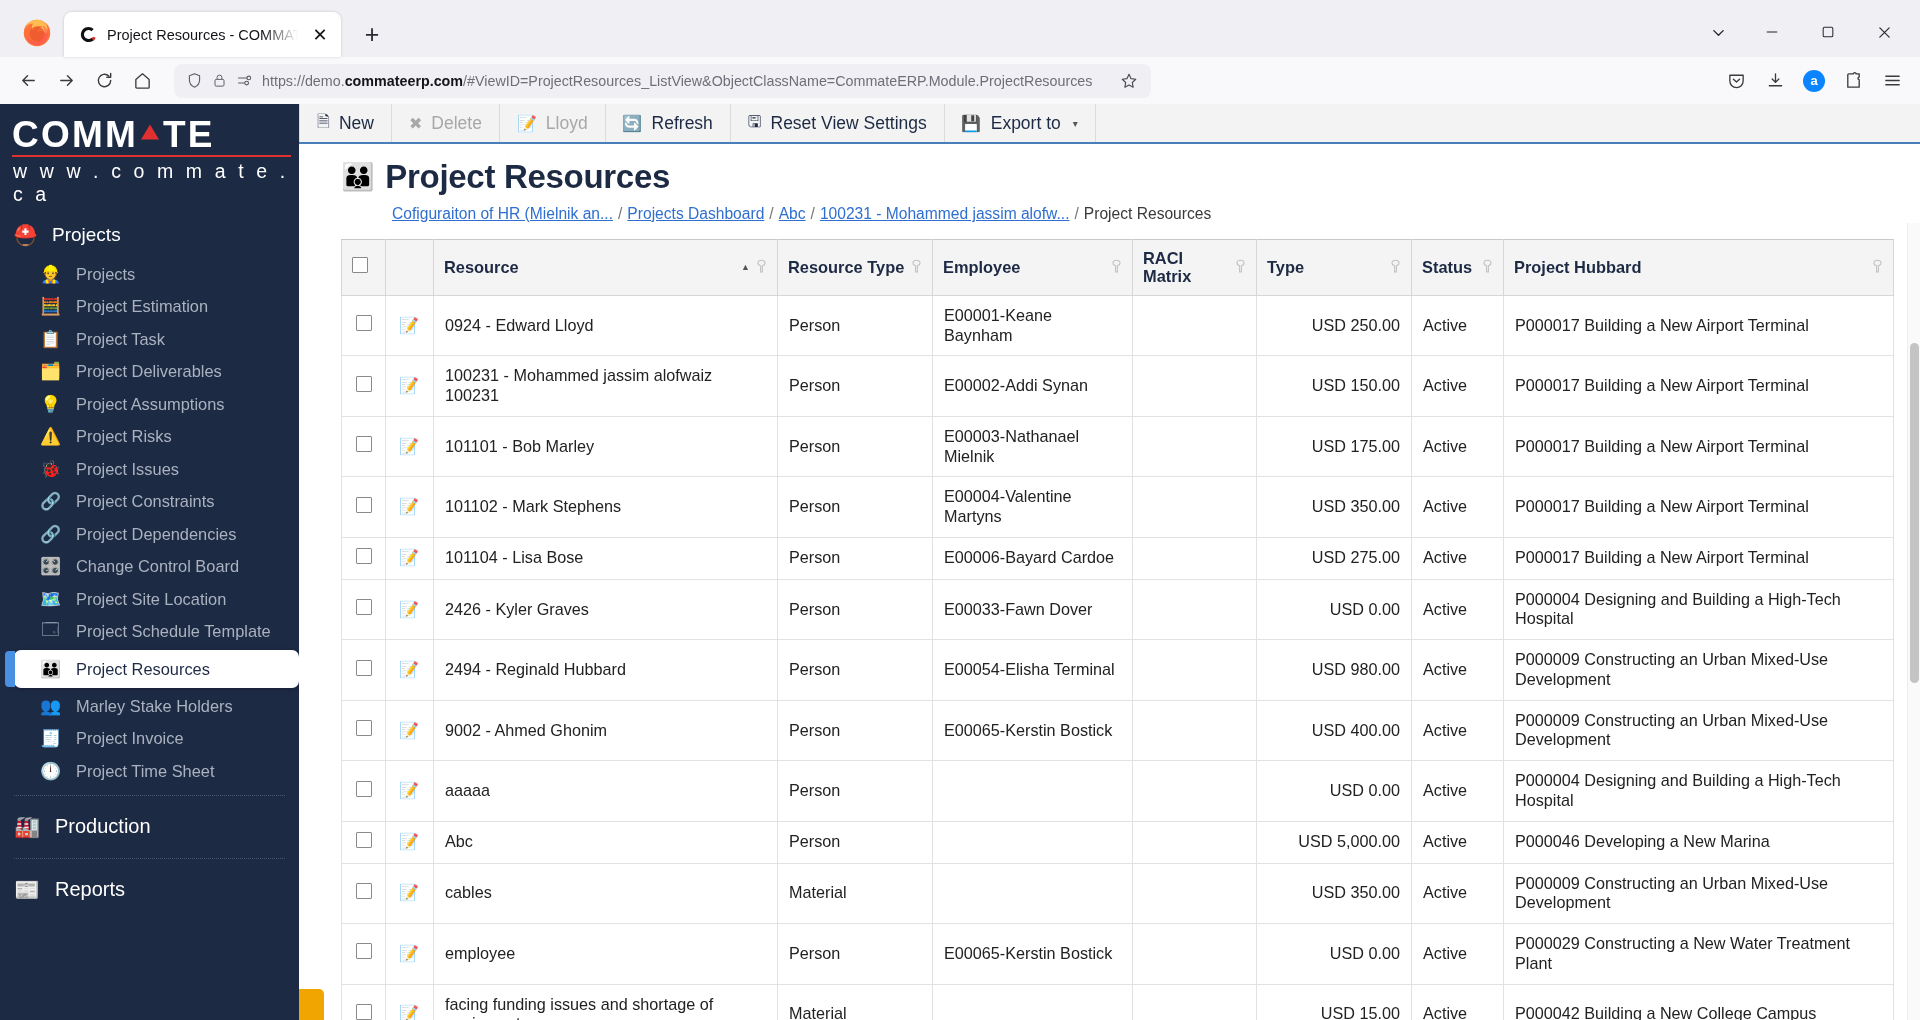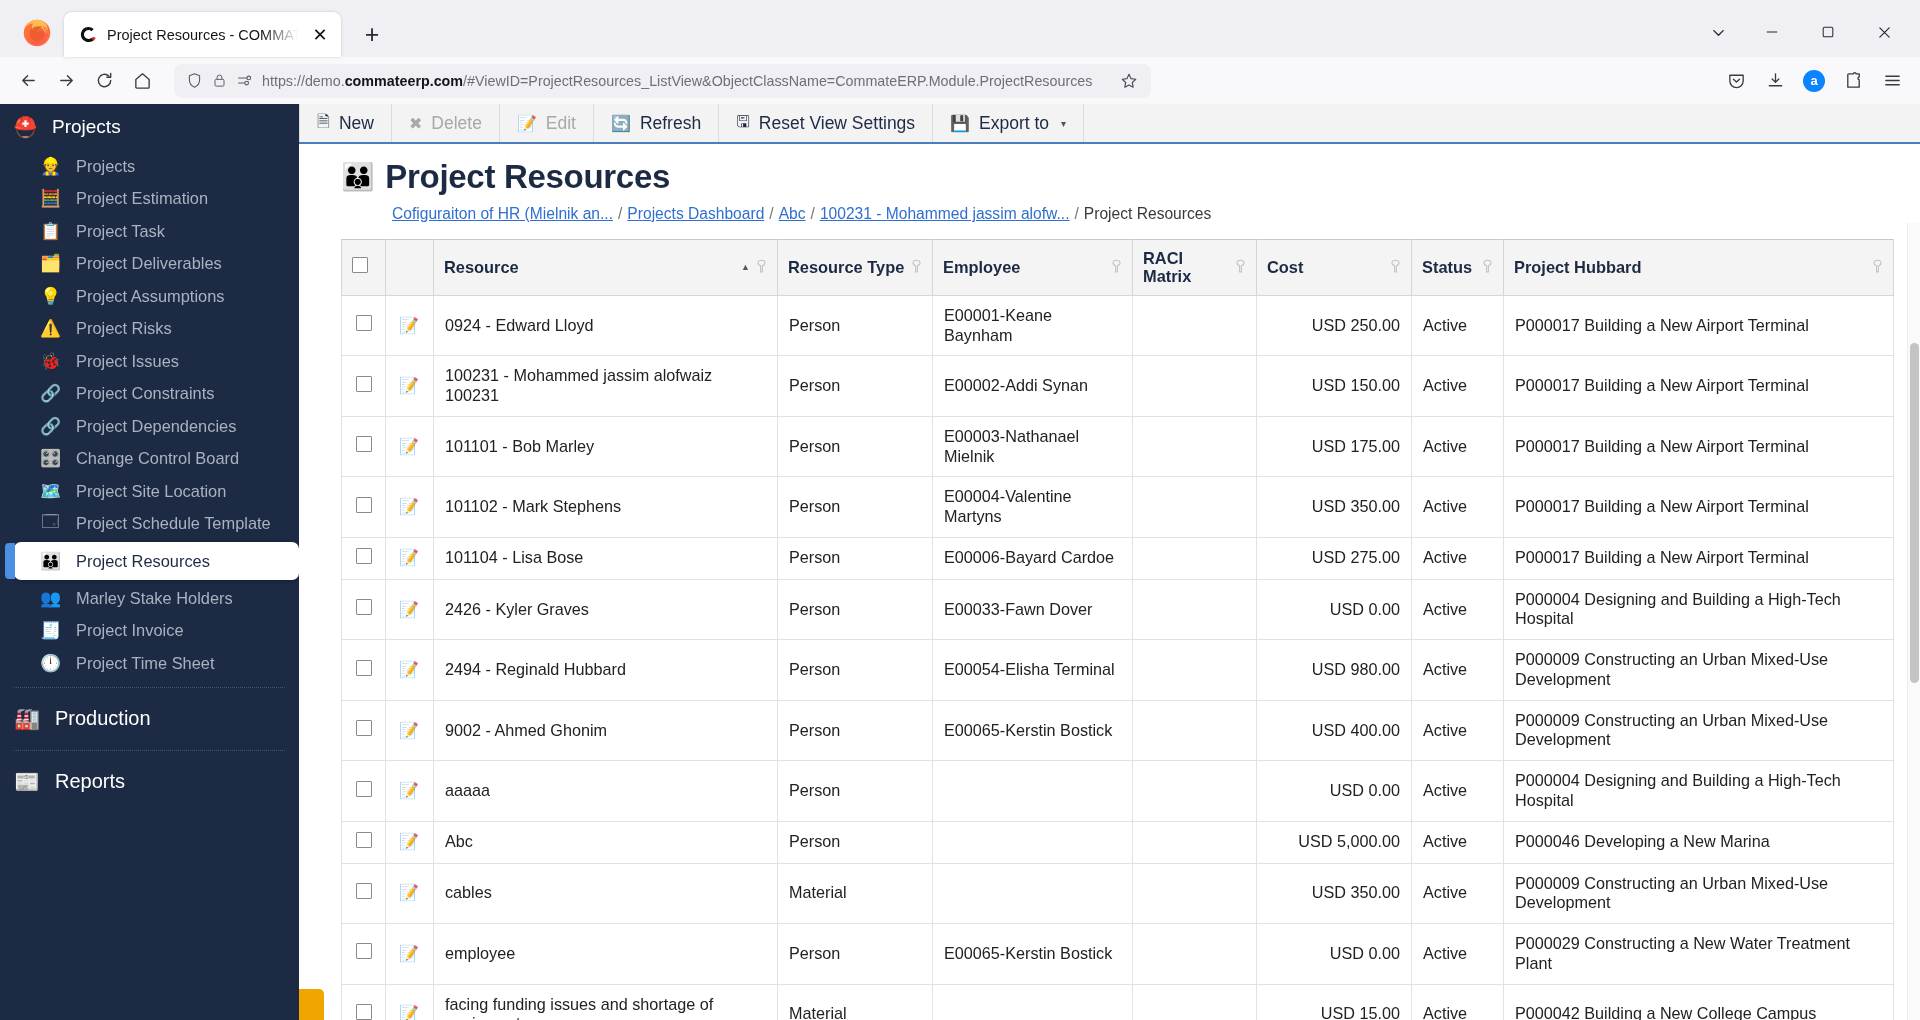--- a/index.html
+++ b/index.html
@@ -336,20 +336,29 @@
         <svg width="19" height="19" viewBox="0 0 20 20">
             <path d="M3 5.5h14M3 10h14M3 14.5h14" stroke="#3b3b3e" stroke-width="1.5" stroke-linecap="round"></path>
           </svg>
       </div>
     </div>
   </div>
 
   <div class="viewport">
 
     <div class="sidebar">
+      <div class="logo-block">
+        <div class="logo-word">
+          <span>COMM</span>
+            <span class="a-tri">&nbsp;&nbsp;</span>
+            <span>TE</span>
+        </div>
+        <div class="logo-rule"></div>
+        <div class="logo-sub">w w w . c o m m a t e . c a</div>
+      </div>
 
       <div class="grp-head">
         <span class="gi">⛑️</span>
         <span>Projects</span>
       </div>
 
       <div class="nav-list">
         <div class="nav-item">
             <span class="ni">👷</span>
             <span>Projects</span>
@@ -436,21 +445,21 @@
         <div class="tb-btn first">
           <span class="ti">🗎</span>
           <span>New</span>
         </div>
         <div class="tb-btn disabled">
           <span class="ti">✖</span>
           <span>Delete</span>
         </div>
         <div class="tb-btn disabled">
           <span class="ti">📝</span>
-          <span>Edit</span>
+          <span>Lloyd</span>
         </div>
         <div class="tb-btn">
           <span class="ti">🔄</span>
           <span>Refresh</span>
         </div>
         <div class="tb-btn">
           <span class="ti">🖫</span>
           <span>Reset View Settings</span>
         </div>
         <div class="tb-btn">
@@ -525,21 +534,21 @@
               <th>
                 <div class="th-inner">
                   <span class="th-lbl">RACI Matrix</span>
                   <span class="filter-ico"><svg width="11" height="14" viewBox="0 0 11 14">
                         <path d="M5.5 1.2C3.4 1.2 2 2.4 2 4c0 1.3 1 2.3 2.6 2.7V13h1.8V6.7C8 6.3 9 5.3 9 4c0-1.6-1.4-2.8-3.5-2.8z" fill="none" stroke="#999" stroke-width="1.1"></path>
                       </svg></span>
                 </div>
               </th>
               <th>
                 <div class="th-inner">
-                  <span class="th-lbl">Cost</span>
+                  <span class="th-lbl">Type</span>
                   <span class="filter-ico"><svg width="11" height="14" viewBox="0 0 11 14">
                         <path d="M5.5 1.2C3.4 1.2 2 2.4 2 4c0 1.3 1 2.3 2.6 2.7V13h1.8V6.7C8 6.3 9 5.3 9 4c0-1.6-1.4-2.8-3.5-2.8z" fill="none" stroke="#999" stroke-width="1.1"></path>
                       </svg></span>
                 </div>
               </th>
               <th>
                 <div class="th-inner">
                   <span class="th-lbl">Status</span>
                   <span class="filter-ico"><svg width="11" height="14" viewBox="0 0 11 14">
                         <path d="M5.5 1.2C3.4 1.2 2 2.4 2 4c0 1.3 1 2.3 2.6 2.7V13h1.8V6.7C8 6.3 9 5.3 9 4c0-1.6-1.4-2.8-3.5-2.8z" fill="none" stroke="#999" stroke-width="1.1"></path>

